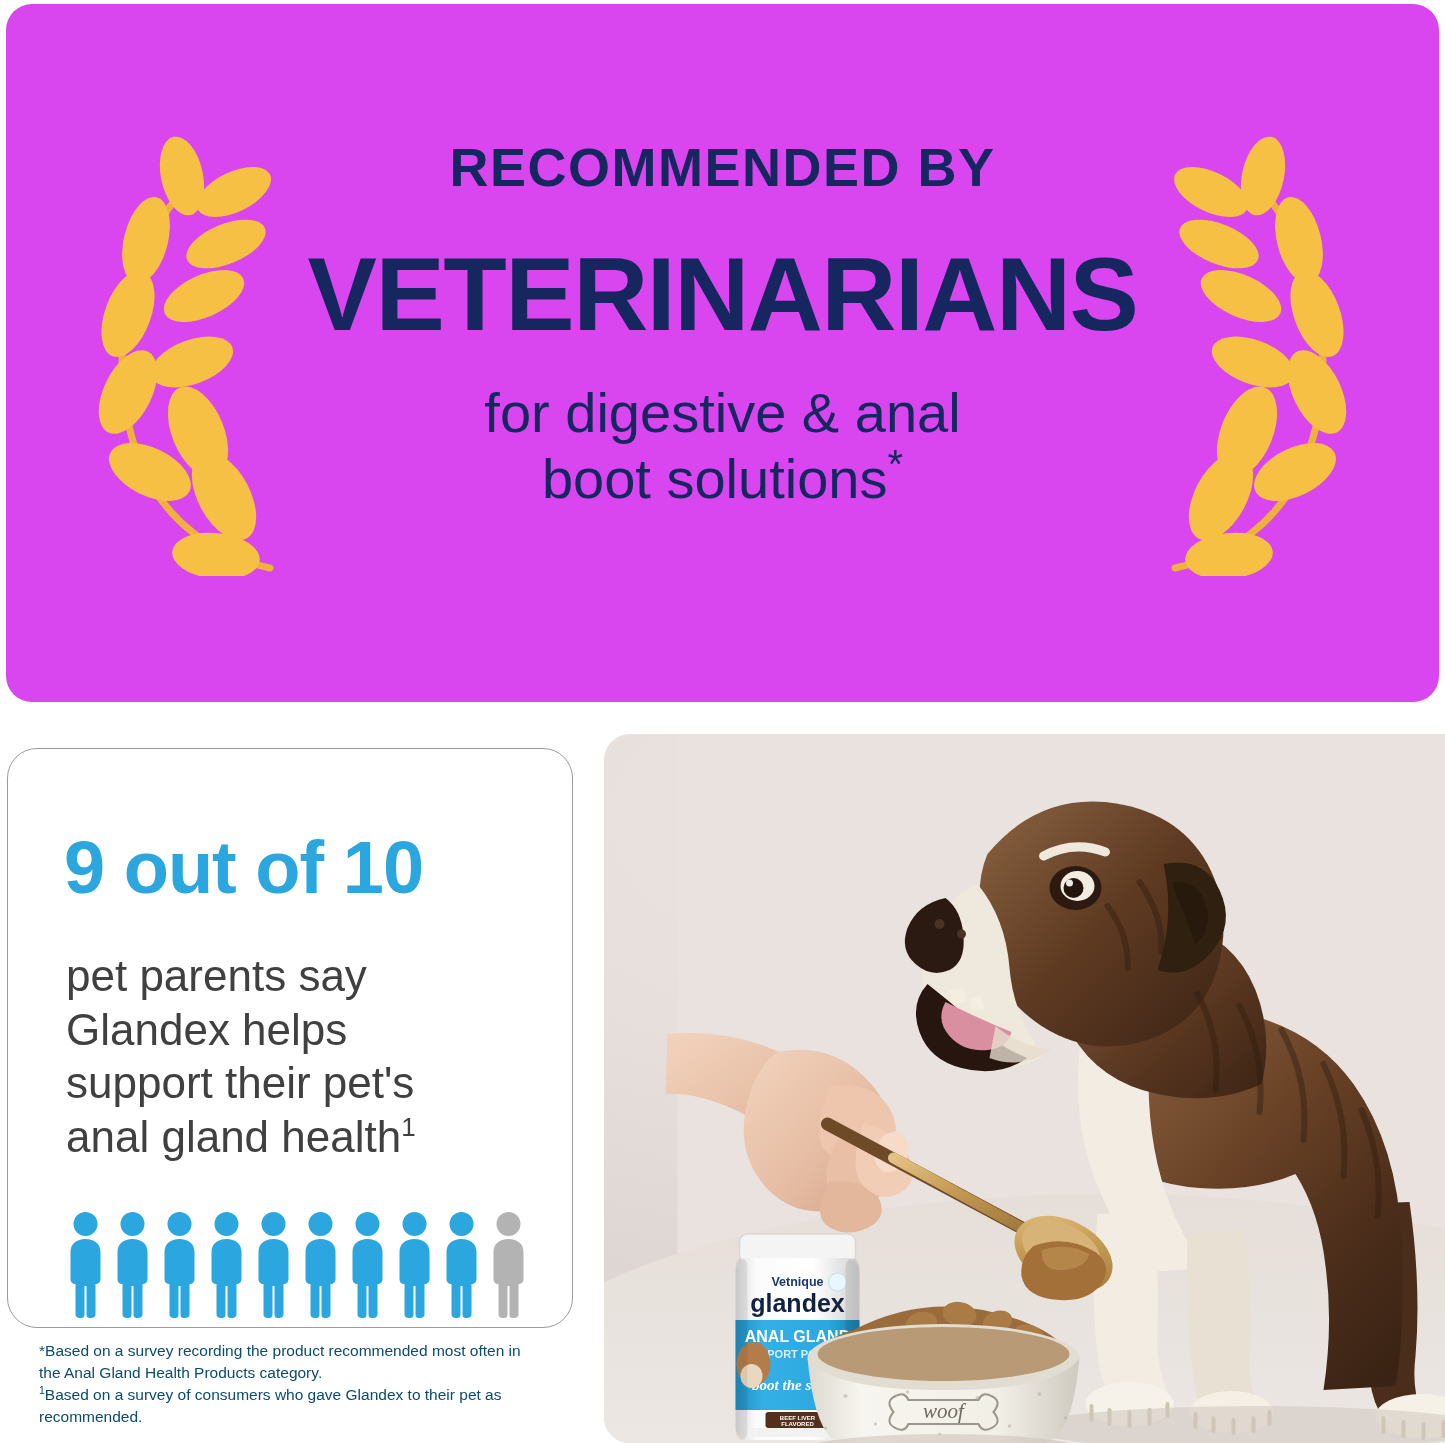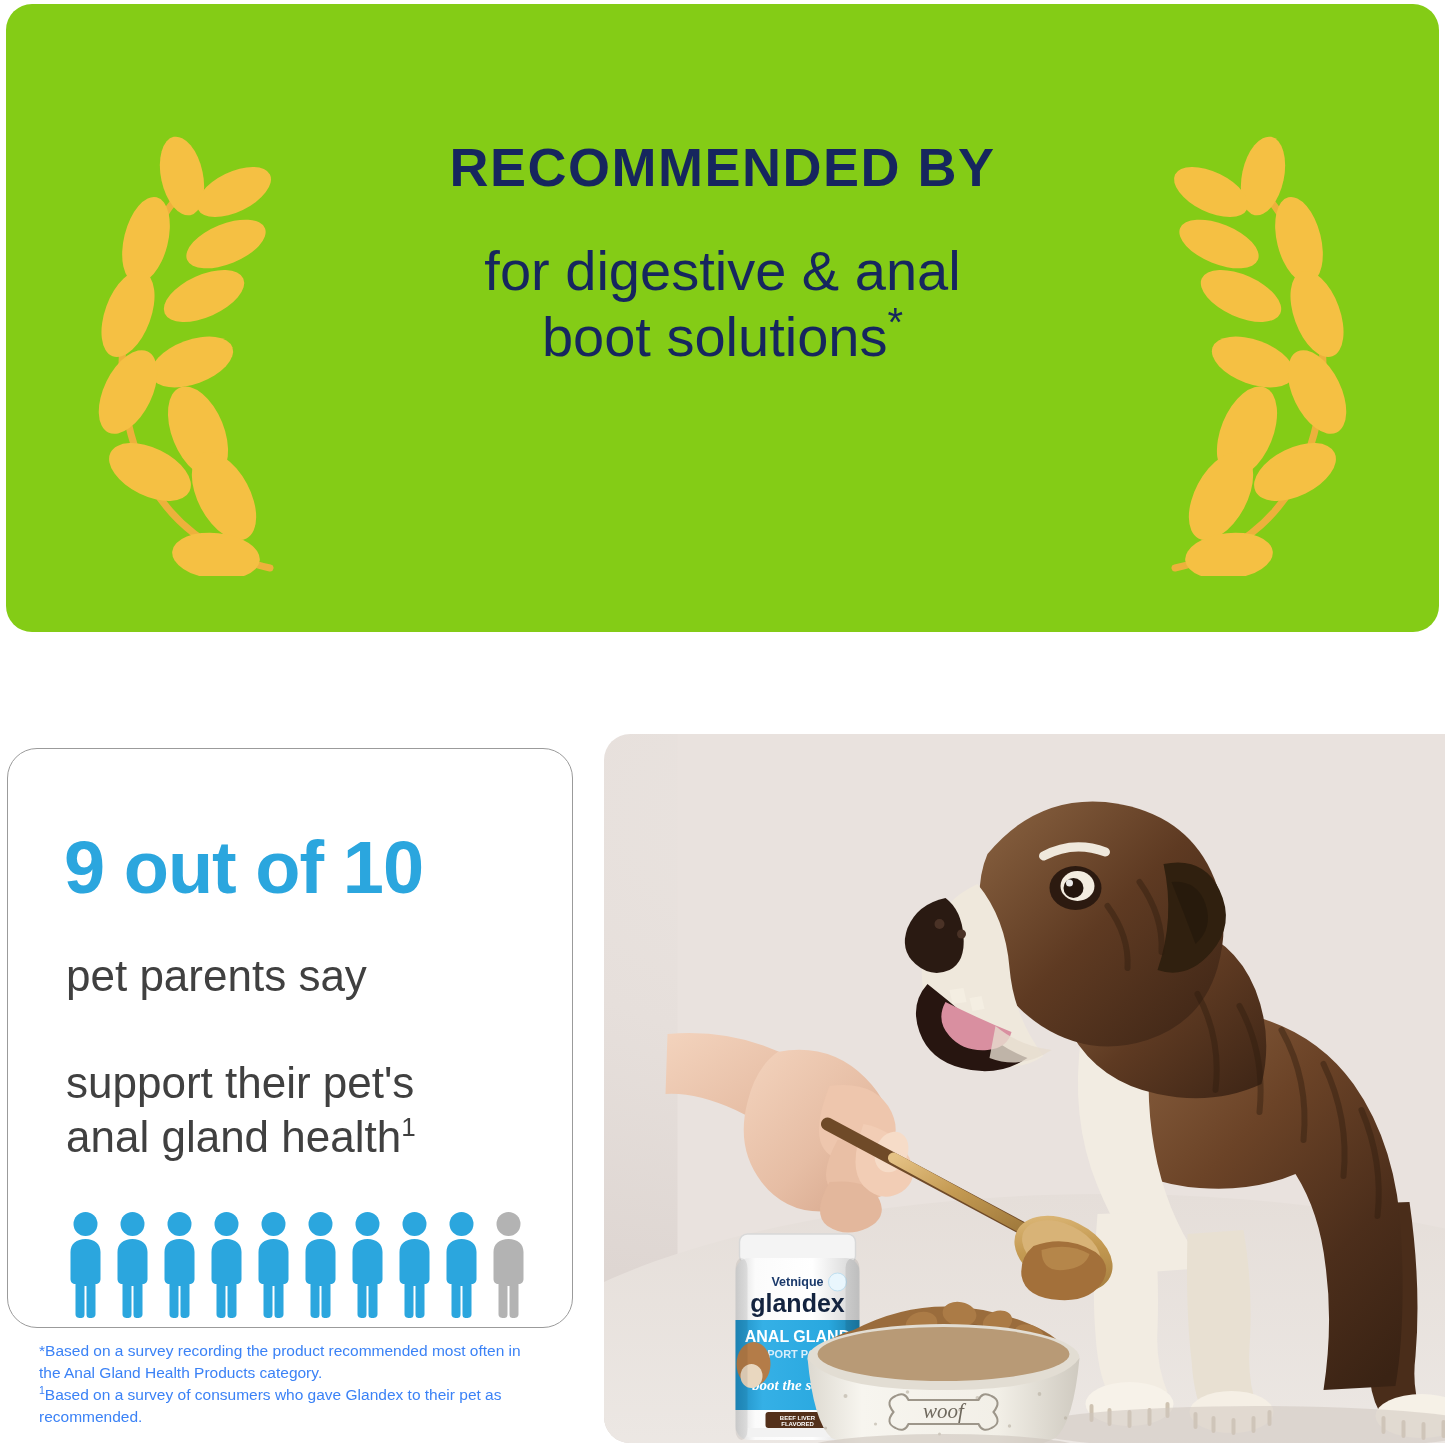--- a/index.html
+++ b/index.html
@@ -6,22 +6,22 @@
   body{
     width:1445px;height:1443px;
     background:#ffffff;
     font-family:"Liberation Sans", sans-serif;
     overflow:hidden;
     position:relative;
   }
 
   
   .top-banner{
-    position:absolute;left:6px;top:4px;width:1433px;height:628px;
-    background:#84cc16;
+    position:absolute;left:6px;top:4px;width:1433px;height:698px;
+    background:#d946ef;
     border-radius:26px;
     overflow:hidden;
   }
   .laurel{
     position:absolute;top:132px;width:210px;height:440px;
   }
   .laurel-left{left:88px;}
   .laurel-right{right:88px;}
   .laurel svg{width:100%;height:100%;display:block;}
 
@@ -79,21 +79,21 @@
 
   .people-row{
     position:absolute;left:56px;top:462px;
     display:flex;gap:4px;align-items:flex-end;
   }
   .person svg{display:block;width:43px;height:108px;}
 
   
   .footnotes{
     position:absolute;left:39px;top:628px;width:500px;
-    font-size:15.5px;line-height:1.42;color:#3b82f6;
+    font-size:15.5px;line-height:1.42;color:#0c4a6e;
   }
   .footnotes p{margin:0;}
   .footnotes .sup{font-size:10.5px;vertical-align:super;line-height:0;}
 
   
   .photo{
     position:absolute;left:604px;top:22px;width:988px;height:709px;
     border-radius:26px 0 0 26px;
     overflow:hidden;
     background:
@@ -141,35 +141,36 @@
         <ellipse cx="104" cy="296" rx="26" ry="48" transform="rotate(-22 104 296)"></ellipse>
         <ellipse cx="56" cy="336" rx="44" ry="24" transform="rotate(26 56 336)"></ellipse>
         <ellipse cx="130" cy="360" rx="26" ry="48" transform="rotate(-28 130 360)"></ellipse>
         <ellipse cx="122" cy="420" rx="44" ry="23" transform="rotate(6 122 420)"></ellipse>
       </g>
     </svg>
   </div>
 
   <div class="banner-text">
     <p class="line-recommended">RECOMMENDED BY</p>
+    <p class="line-vets">VETERINARIANS</p>
     <p class="line-sub">
       <span>for digestive &amp; anal</span><br>
       <span>boot solutions</span><span class="star">*</span>
     </p>
   </div>
 </div>
 
 <div class="bottom-row">
 
   <div class="stat-card">
     <p class="stat-headline">9 out of 10</p>
 
     <p class="stat-body">
       <span>pet parents say</span><br>
-      <br>
+      <span>Glandex helps</span><br>
       <span>support their pet's</span><br>
       <span>anal gland health</span><span class="sup">1</span>
     </p>
 
     <div class="people-row" id="people-row">
         <span class="person">
           <svg viewBox="0 0 43 108" xmlns="http://www.w3.org/2000/svg">
             <circle cx="21.5" cy="13" r="12" fill="#2ba6de"></circle>
             <path d="M21.5 28 c-9 0 -15 5 -15 13 l0 27 c0 3 2 5 5 5 l0 30 c0 3 2 4 5 4 c3 0 4 -1 4 -4 l0 -28 l2 0 l0 28 c0 3 1 4 4 4 c3 0 5 -1 5 -4 l0 -30 c3 0 5 -2 5 -5 l0 -27 c0 -8 -6 -13 -15 -13 z" fill="#2ba6de"></path>
           </svg>

